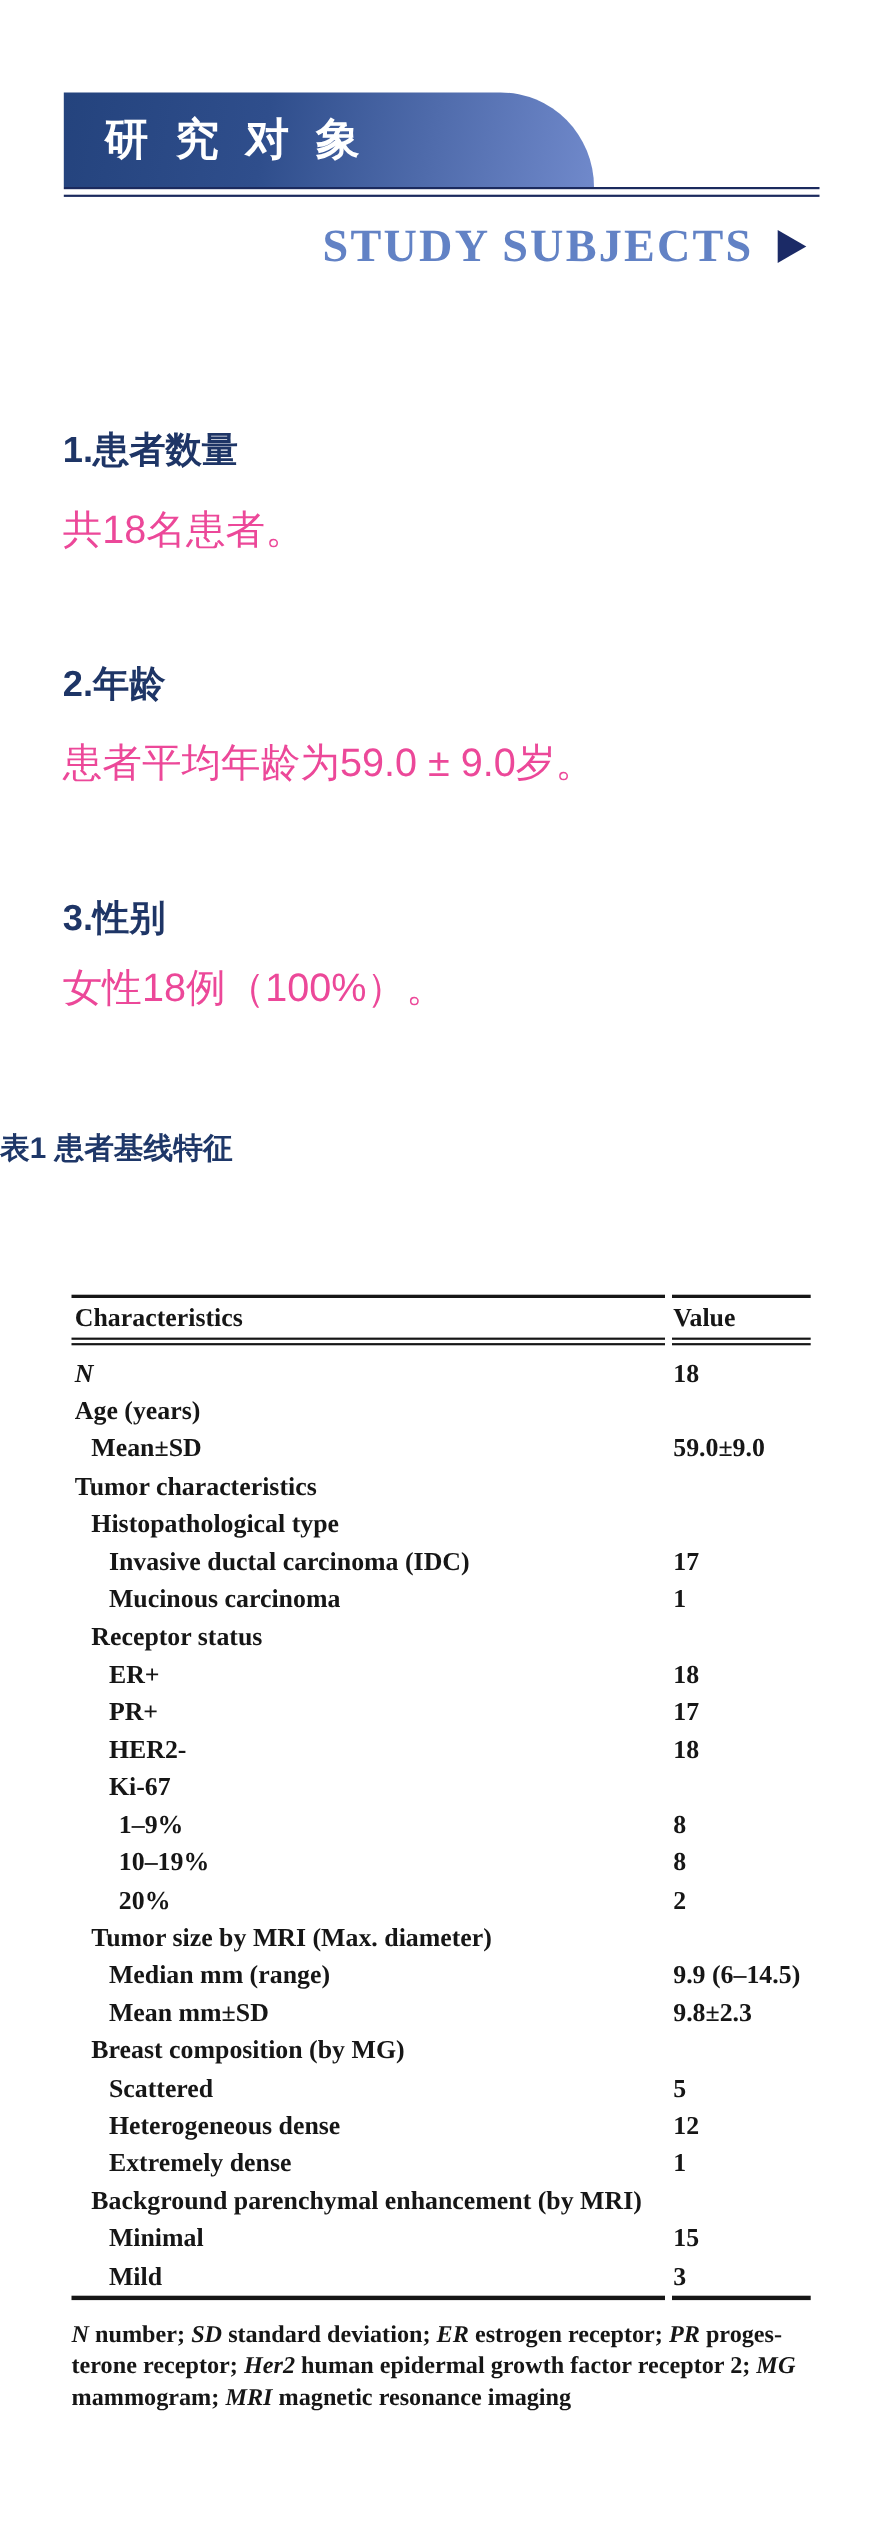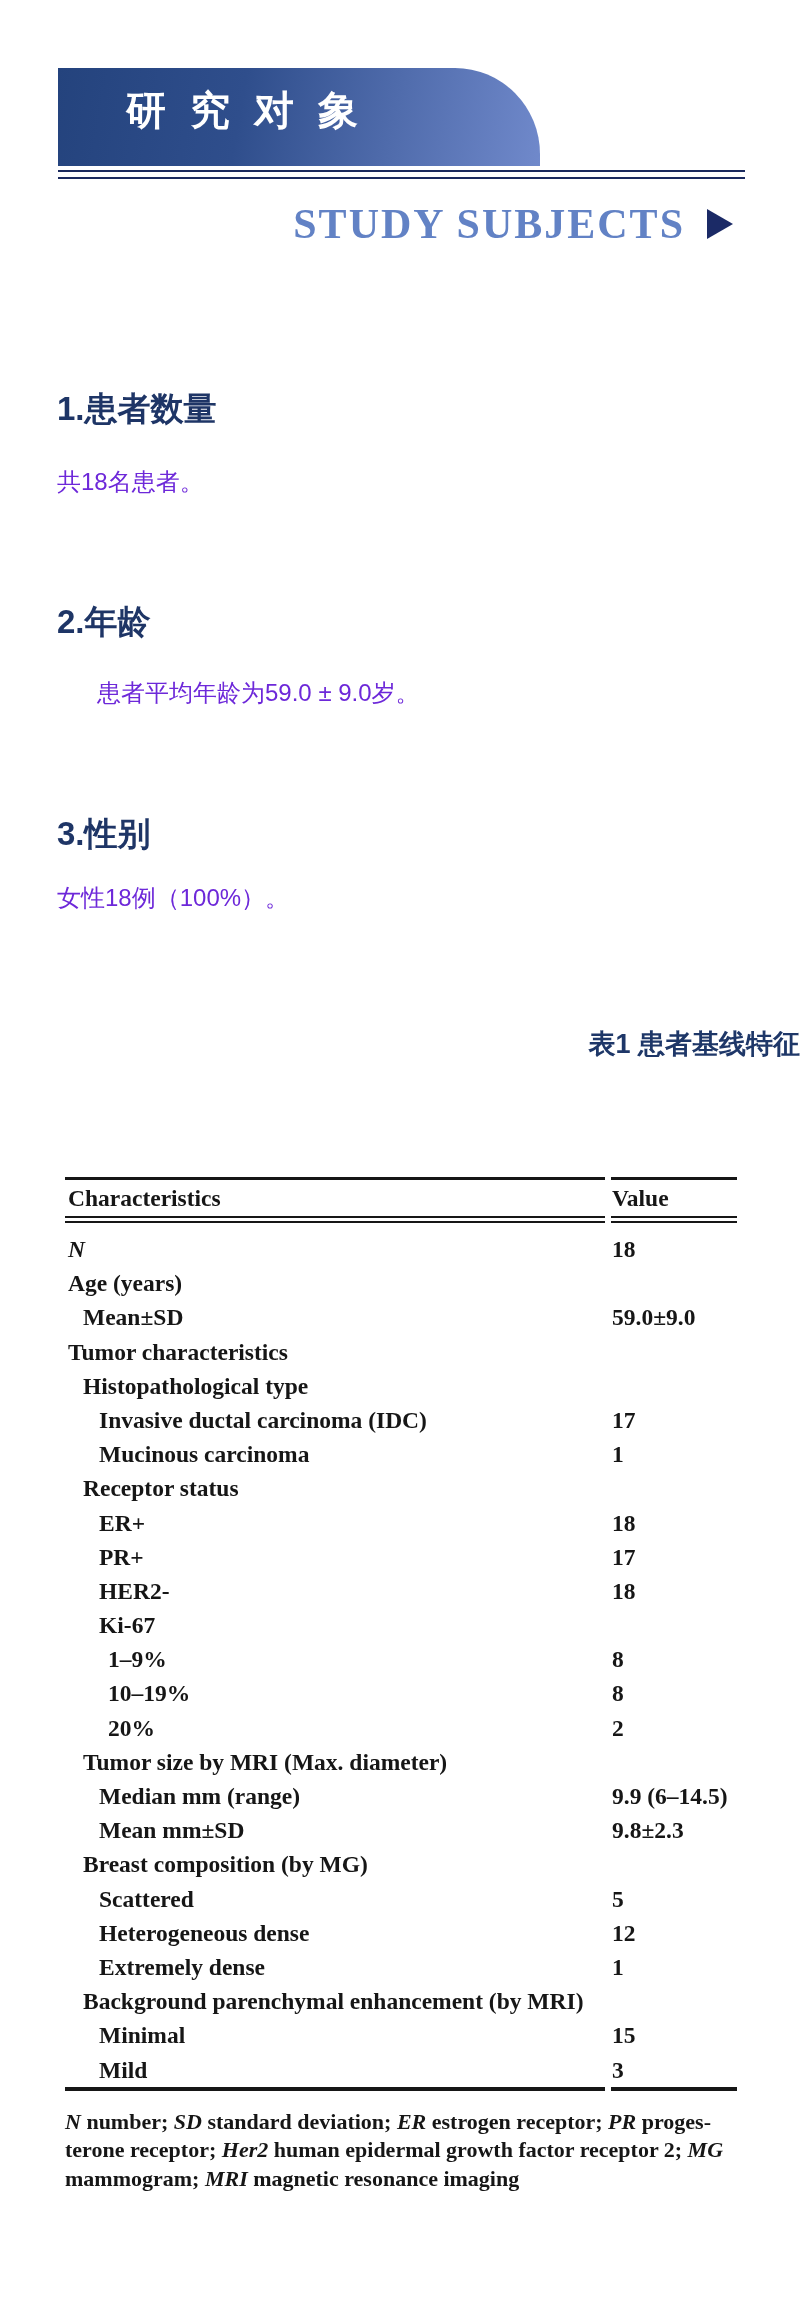--- a/index.html
+++ b/index.html
@@ -2,25 +2,25 @@
 <html><head>
 <meta charset="utf-8">
 <style>
   html,body{margin:0;padding:0;background:#ffffff;}
   .page{
     position:relative;width:800px;height:2299px;background:#ffffff;overflow:hidden;
     font-family:"Liberation Sans",sans-serif;
   }
   
   .banner{
-    position:absolute;left:58px;top:68px;width:482px;height:98px;box-sizing:border-box;
+    position:absolute;left:58px;top:84px;width:482px;height:86px;box-sizing:border-box;
     background:linear-gradient(100deg,#24437d 0%,#2f4e8c 38%,#7089cb 100%);
     border-top-right-radius:85px 86px;
     color:#ffffff;font-family:"Liberation Serif",serif;font-weight:bold;
-    font-size:40px;letter-spacing:24px;line-height:86px;padding-left:68px;
+    font-size:40px;letter-spacing:24px;line-height:86px;padding-left:37px;
     white-space:nowrap;
   }
   .hrule{position:absolute;left:58px;width:687px;height:2px;background:#1b2a5e;}
   .hrule-1{top:170px;}
   .hrule-2{top:177px;}
   .en-row{
     position:absolute;left:0;top:196px;width:745px;height:56px;
     display:flex;justify-content:flex-end;align-items:center;gap:22px;
     box-sizing:border-box;padding-right:12px;
   }
@@ -31,28 +31,28 @@
   .en-arrow{
     width:0;height:0;border-left:26px solid #1b2a66;
     border-top:15px solid transparent;border-bottom:15px solid transparent;
   }
   
   .sec-h{
     position:absolute;left:57px;color:#1e3566;font-weight:bold;
     font-size:33px;line-height:40px;white-space:nowrap;
   }
   .sec-p{
-    position:absolute;left:57px;color:#6d28d9;font-size:24px;line-height:36px;white-space:nowrap;
+    position:absolute;left:57px;color:#ec4899;font-size:36px;line-height:36px;white-space:nowrap;
   }
   .h-1{top:389px;} .p-1{top:464px;}
-  .h-2{top:602px;} .p-2{top:675px;margin-left:40px;}
+  .h-2{top:602px;} .p-2{top:675px;}
   .h-3{top:814px;} .p-3{top:880px;}
   
   .table-title{
-    position:absolute;left:0;top:1026px;width:800px;text-align:right;
+    position:absolute;left:0;top:1026px;width:800px;text-align:left;
     color:#1e3768;font-weight:bold;font-size:27px;
   }
   .tablewrap{
     position:absolute;left:65px;top:1167px;width:672px;
     font-family:"Liberation Serif",serif;color:#161616;font-weight:600;font-size:23.5px;margin-top:10px;
   }
   .rule{
     background:linear-gradient(to right,#161616 0 540px,transparent 540px 546px,#161616 546px 672px);
   }
   .rule-top{height:3px;}

